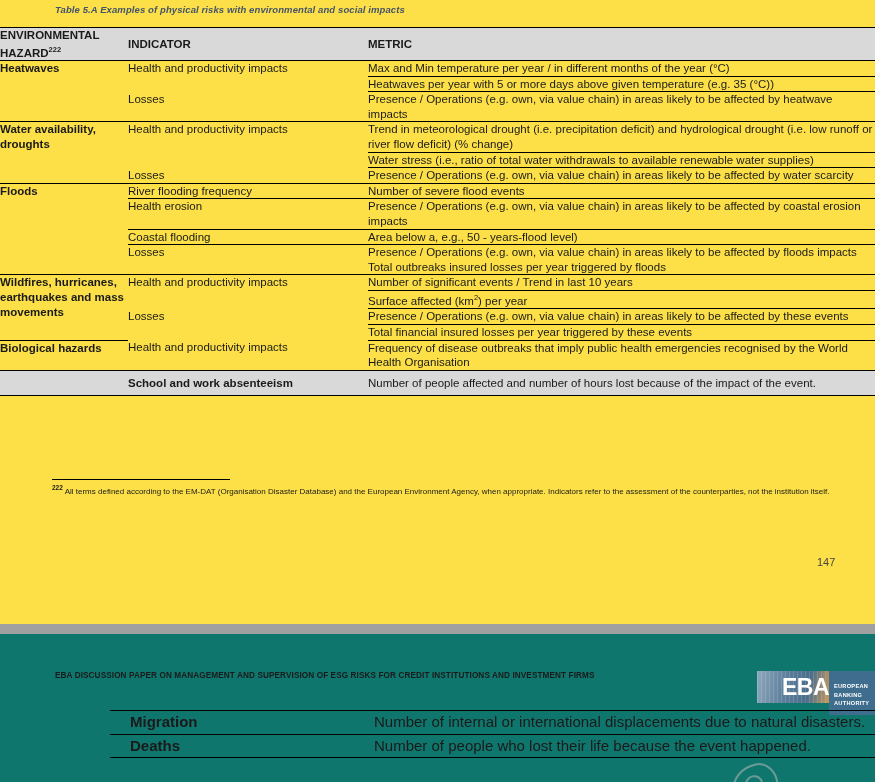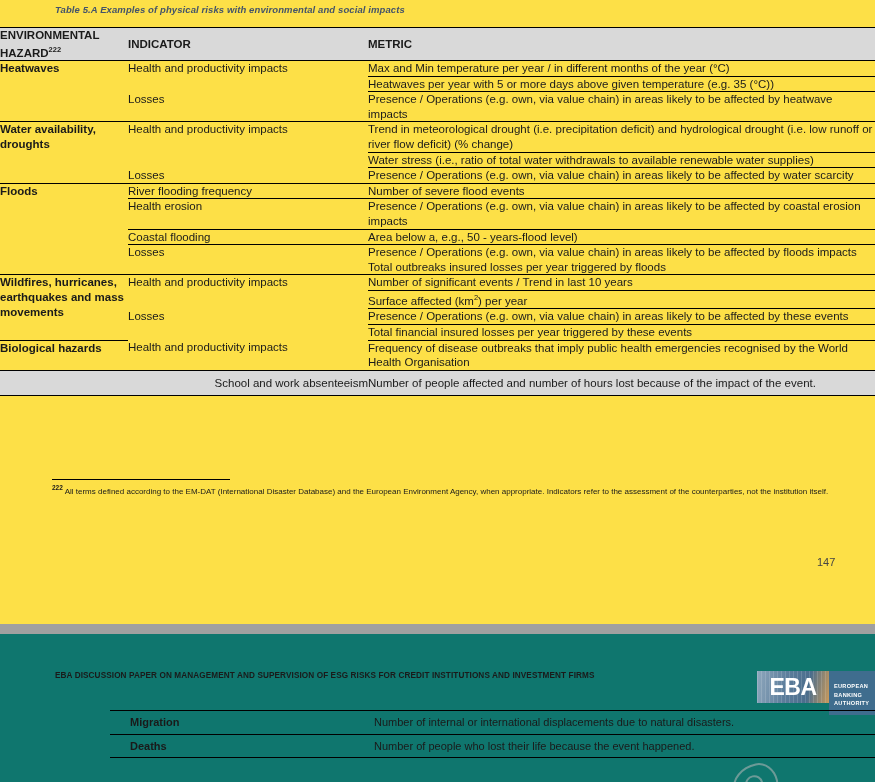--- a/index.html
+++ b/index.html
@@ -94,23 +94,22 @@
   }
 
   
   tr.grayrow td {
     background: #d9d9d9;
     border-top: 1.4px solid #000;
     border-bottom: 1.4px solid #000;
     font-weight: normal;
   }
   tr.grayrow td.ind {
-    font-weight: normal;
+    font-weight: bold;
     vertical-align: middle;
-    text-align: right;
   }
   tr.grayrow td.met { padding-top: 5px; padding-bottom: 5px; }
   tr.grayrow td.hz { border-bottom: 1.4px solid #000; }
 
   sup.sup2 { font-size: 7.5px; vertical-align: super; }
 
   
   .footnote {
     position: absolute;
     left: 52px;
@@ -180,21 +179,21 @@
   .eba-left {
     width: 72px;
     height: 32px;
     background:
       repeating-linear-gradient(90deg,
         rgba(255,255,255,0.14) 0px, rgba(255,255,255,0.14) 1px,
         rgba(255,255,255,0) 1px, rgba(255,255,255,0) 4px),
       linear-gradient(100deg, #8fa8bd 0%, #5d7e9c 40%, #4a6d8c 70%, #c99a5b 100%);
     display: flex;
     align-items: center;
-    justify-content: center;
+    justify-content: flex-end;
   }
   .eba-left span {
     color: #ffffff;
     font-size: 23px;
     font-weight: bold;
     letter-spacing: -0.5px;
     font-family: "Liberation Sans", sans-serif;
   }
   .eba-right {
     width: 46px;
@@ -212,21 +211,21 @@
   
   table.btbl {
     position: absolute;
     left: 110px;
     top: 710px;
     width: 765px;
     border-collapse: collapse;
     table-layout: fixed;
   }
   table.btbl td {
-    font-size: 11px;
+    font-size: 15px;
     line-height: 14.6px;
     padding: 4px 6px 4px 6px;
     vertical-align: top;
     border-bottom: 0.9px solid #000;
   }
   table.btbl td.b-ind {
     width: 258px;
     font-weight: bold;
     vertical-align: middle;
     padding-left: 20px;
@@ -378,21 +377,21 @@
 
       <tr class="grayrow">
         <td class="hz"></td>
         <td class="ind">School and work absenteeism</td>
         <td class="met">Number of people affected and number of hours lost because of the impact of the event.</td>
       </tr>
     </tbody>
   </table>
 
   <div class="footnote-rule"></div>
-  <div class="footnote"><sup>222</sup><span> All terms defined according to the EM-DAT (International Disaster Database) and the European Environment Agency, when appropriate. Indicators refer to the assessment of the counterparties, not the institution itself.</span></div>
+  <div class="footnote"><sup>222</sup><span> All terms defined according to the EM-DAT (Organisation Disaster Database) and the European Environment Agency, when appropriate. Indicators refer to the assessment of the counterparties, not the institution itself.</span></div>
 
   <div class="pagenum">147</div>
 </div>
 
 <div class="page-gap"></div>
 
 <div class="page2">
   <div class="run-head">EBA DISCUSSION PAPER ON MANAGEMENT AND SUPERVISION OF ESG RISKS FOR CREDIT INSTITUTIONS AND INVESTMENT FIRMS</div>
 </div>
 

